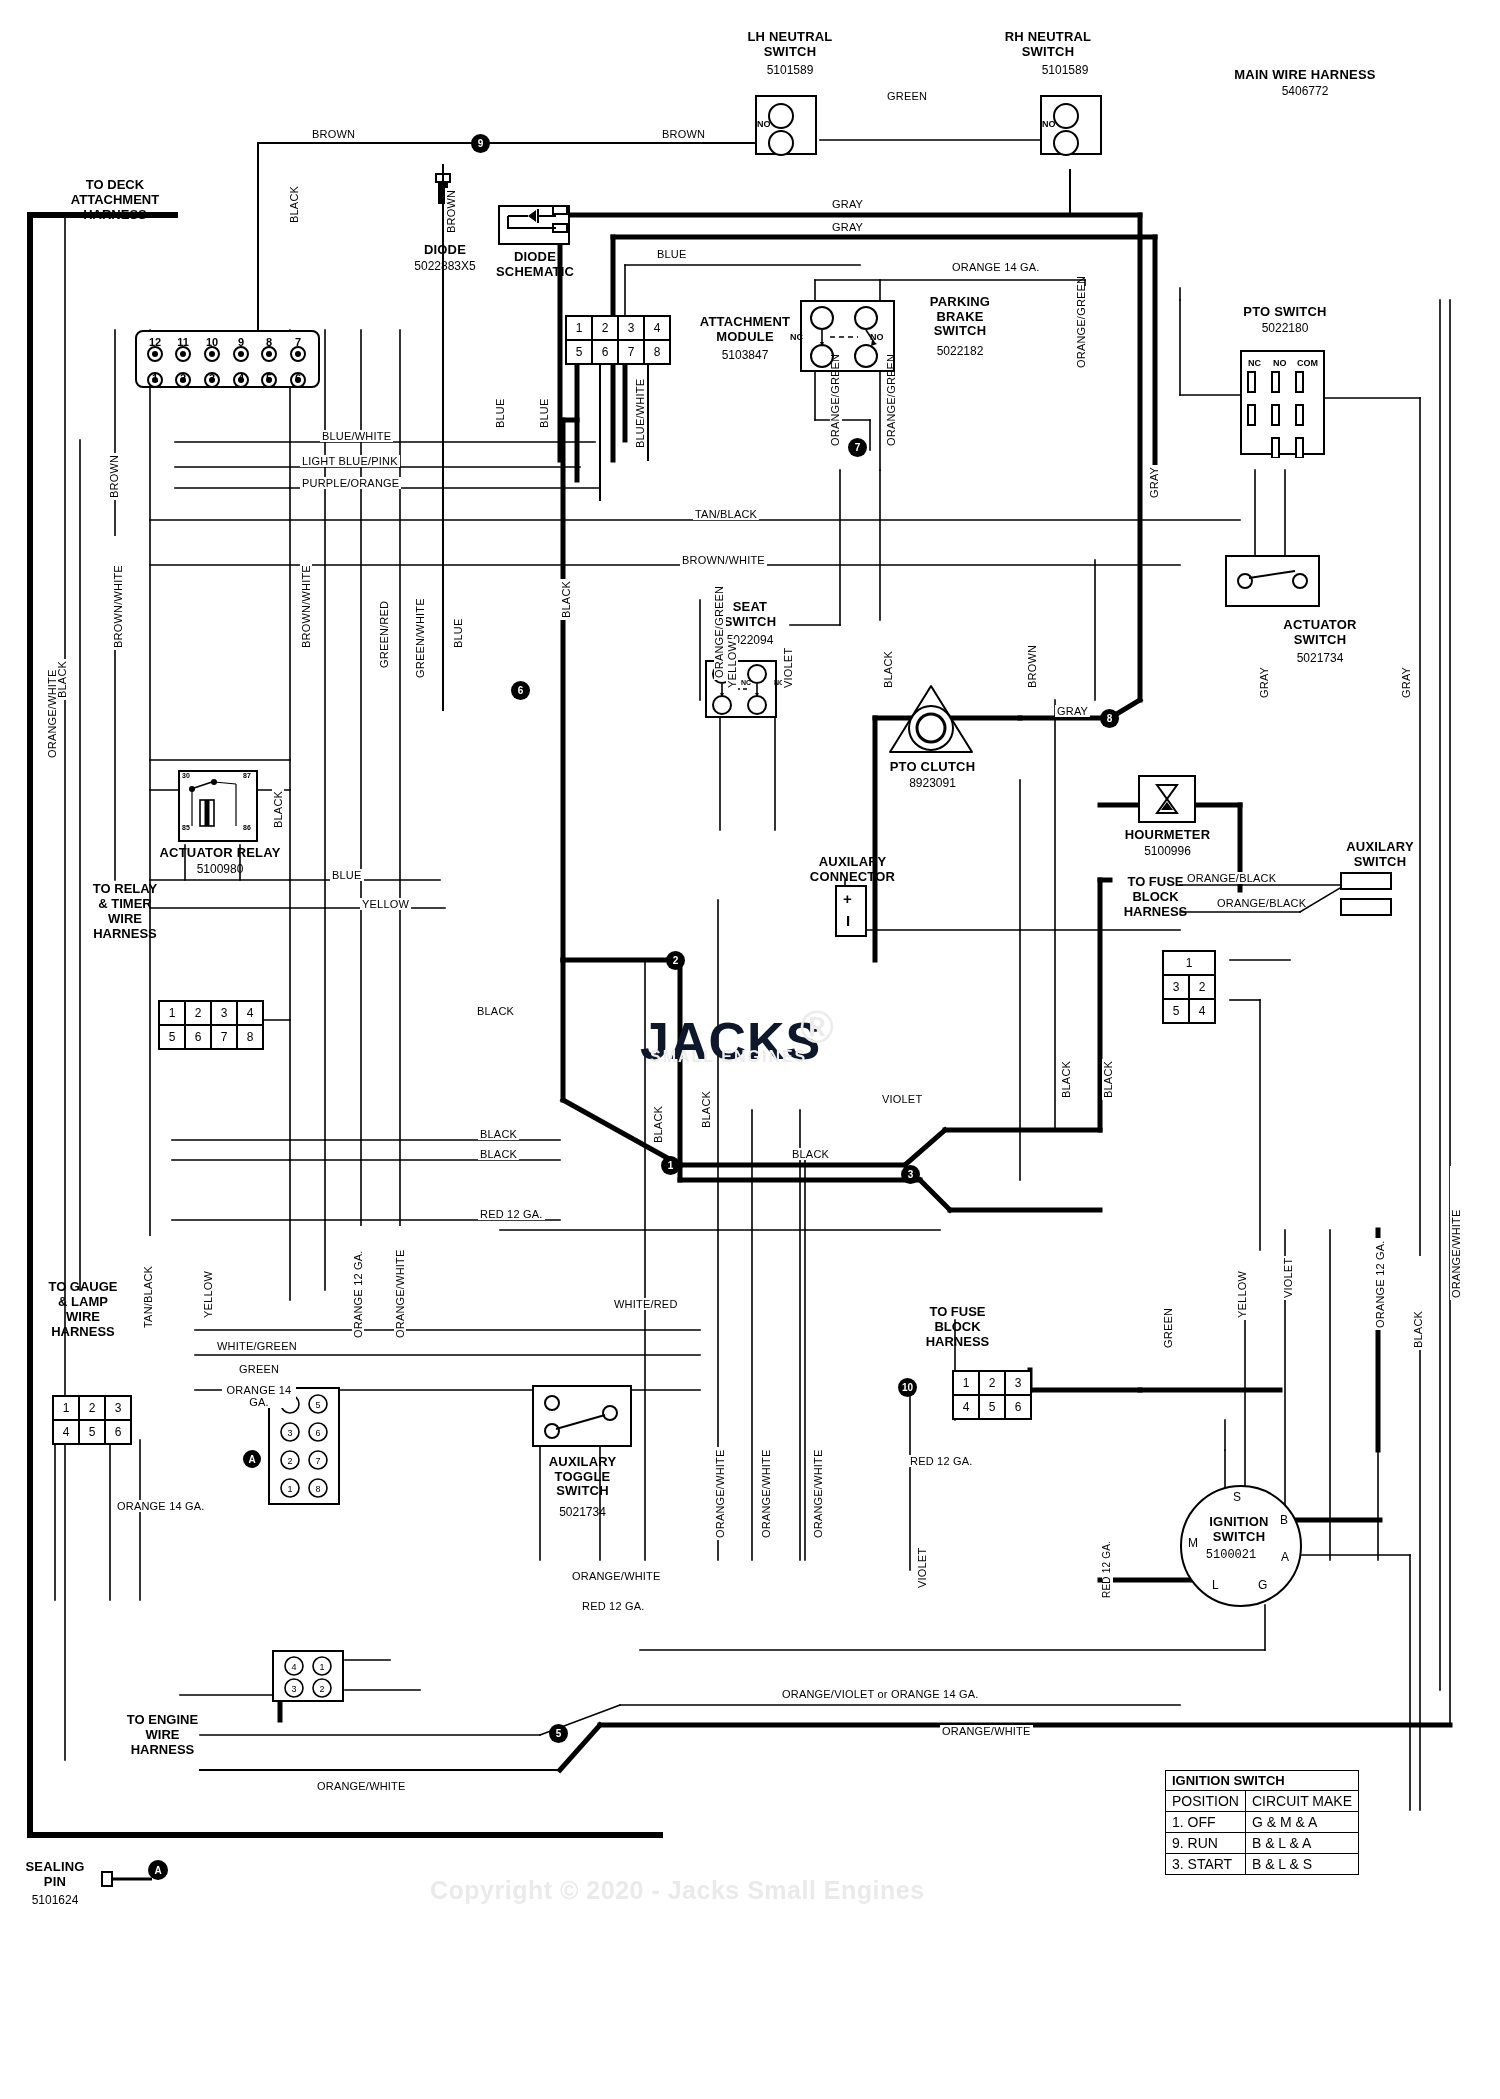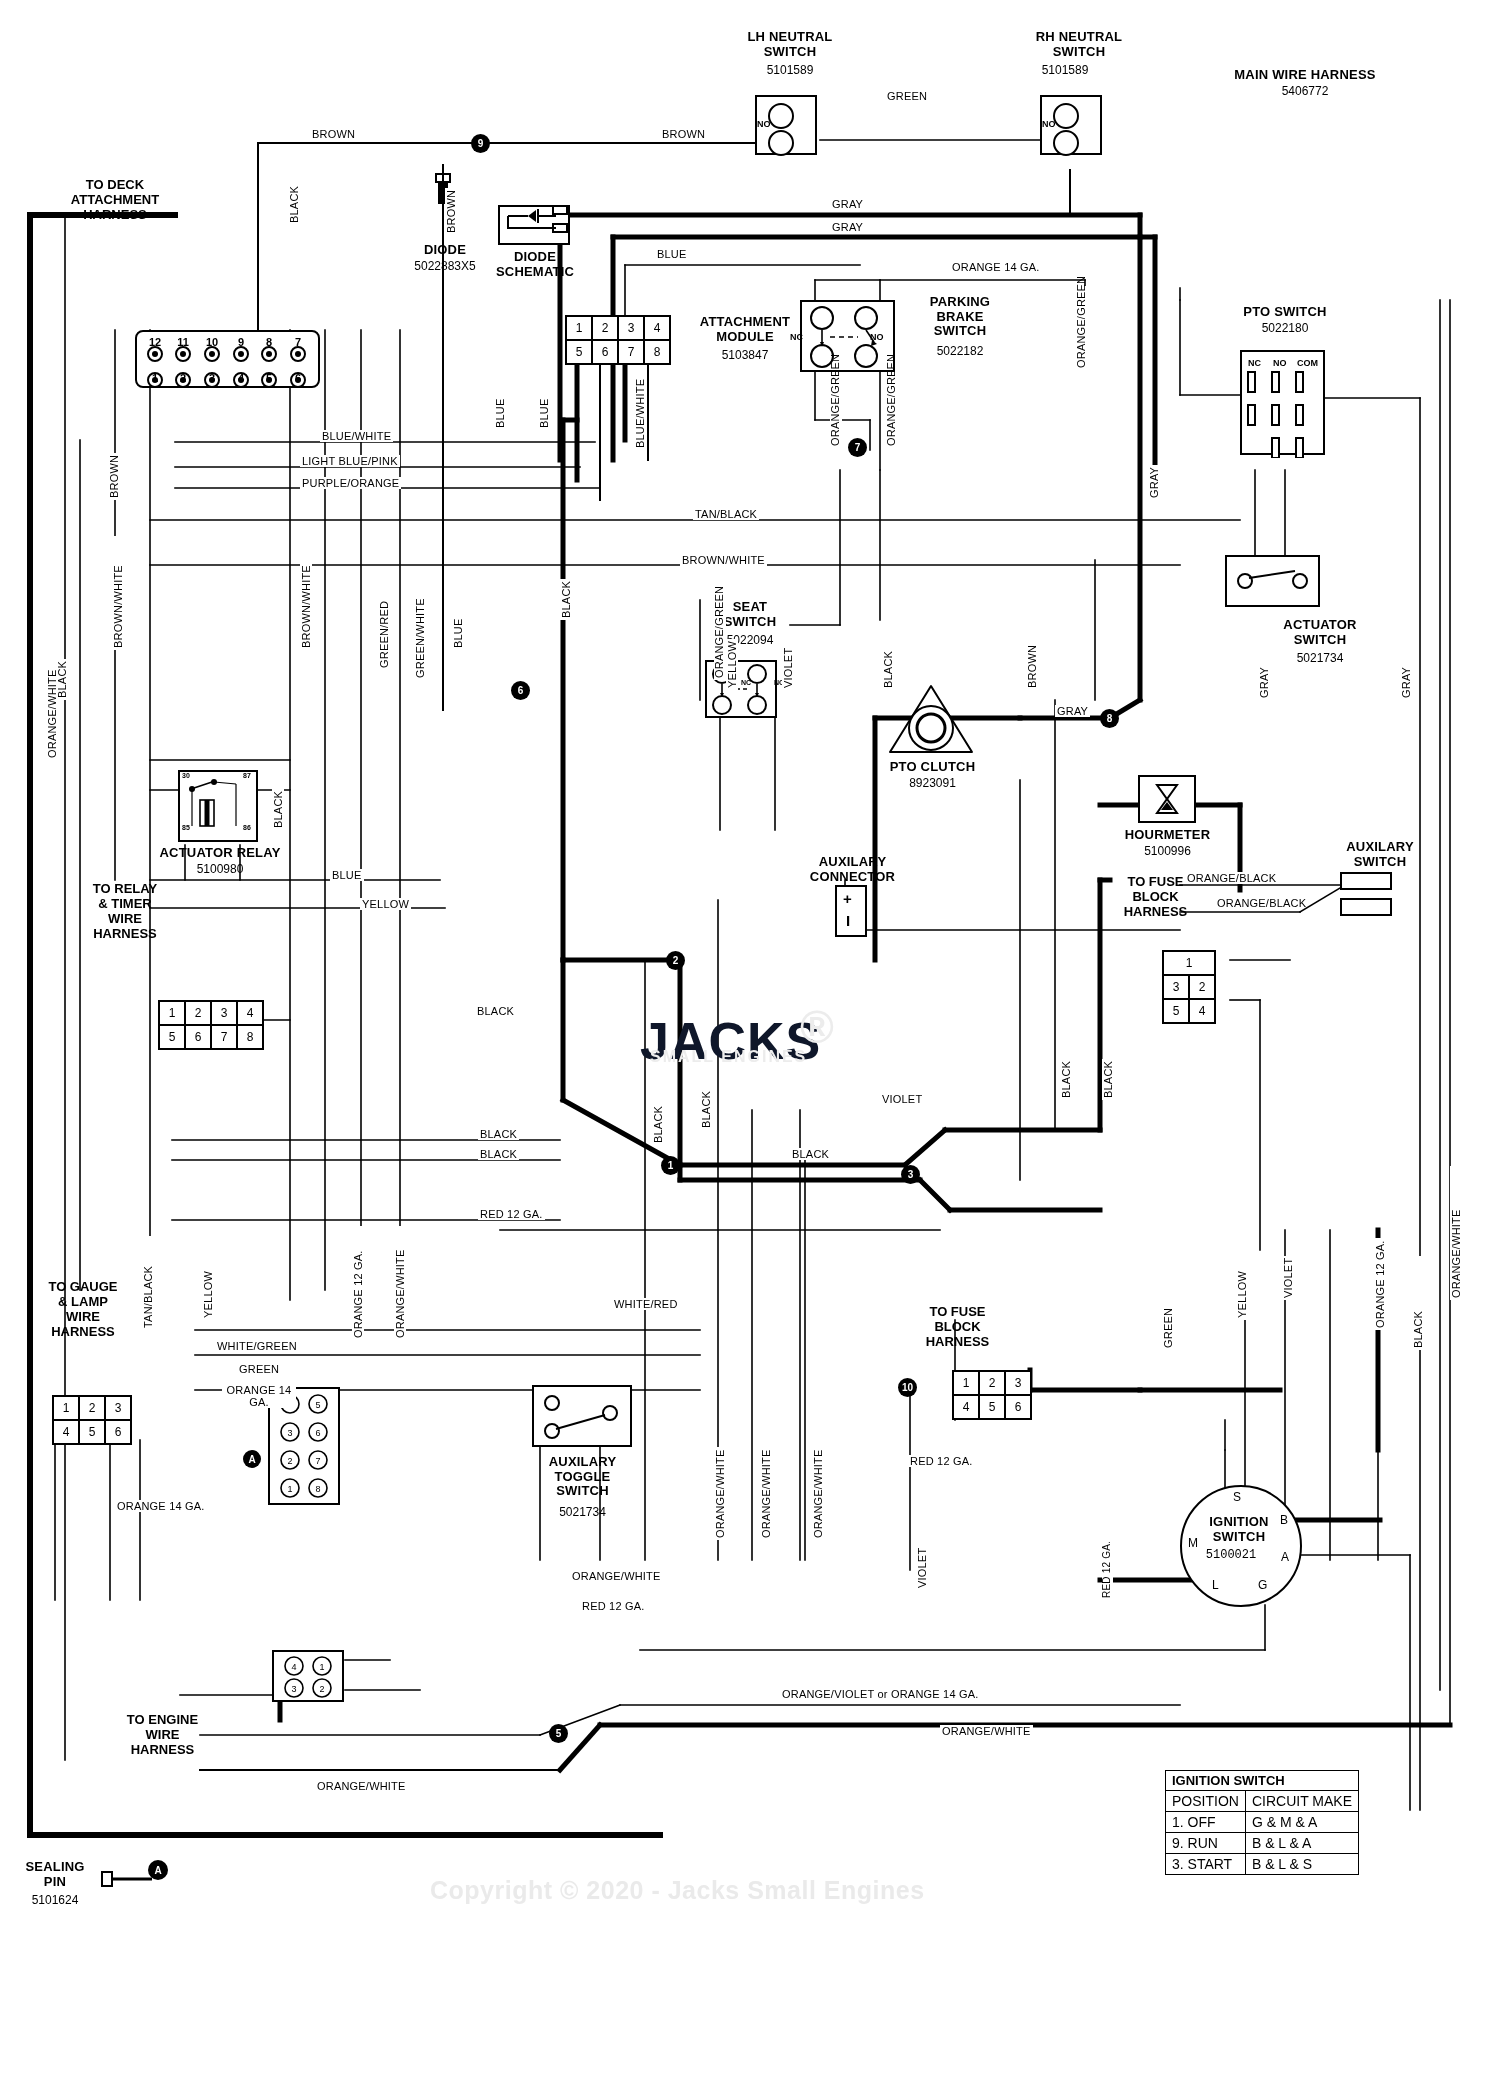--- a/index.html
+++ b/index.html
@@ -231,21 +231,21 @@
 </svg>
 
 <div class="lbl comp-title" style="left:700px;top:30px;width:180px;">LH NEUTRAL
 SWITCH</div>
 <div class="lbl comp-num" style="left:700px;top:64px;width:180px;">5101589</div>
 <div class="box" style="left:755px;top:95px;width:62px;height:60px;"></div>
 <div style="position:absolute;left:768px;top:103px;width:22px;height:22px;border:2px solid #000;border-radius:50%;background:#fff;"></div>
 <div style="position:absolute;left:768px;top:130px;width:22px;height:22px;border:2px solid #000;border-radius:50%;background:#fff;"></div>
 <div class="tiny" style="position:absolute;left:757px;top:119px;">NO</div>
 
-<div class="lbl comp-title" style="left:989px;top:30px;width:180px;">RH NEUTRAL
+<div class="lbl comp-title" style="left:958px;top:30px;width:180px;">RH NEUTRAL
 SWITCH</div>
 <div class="lbl comp-num" style="left:975px;top:64px;width:180px;">5101589</div>
 <div class="box" style="left:1040px;top:95px;width:62px;height:60px;"></div>
 <div style="position:absolute;left:1053px;top:103px;width:22px;height:22px;border:2px solid #000;border-radius:50%;background:#fff;"></div>
 <div style="position:absolute;left:1053px;top:130px;width:22px;height:22px;border:2px solid #000;border-radius:50%;background:#fff;"></div>
 <div class="tiny" style="position:absolute;left:1042px;top:119px;">NO</div>
 
 <div class="lbl comp-title" style="left:1180px;top:68px;width:250px;">MAIN WIRE HARNESS</div>
 <div class="lbl comp-num" style="left:1180px;top:85px;width:250px;">5406772</div>
 

